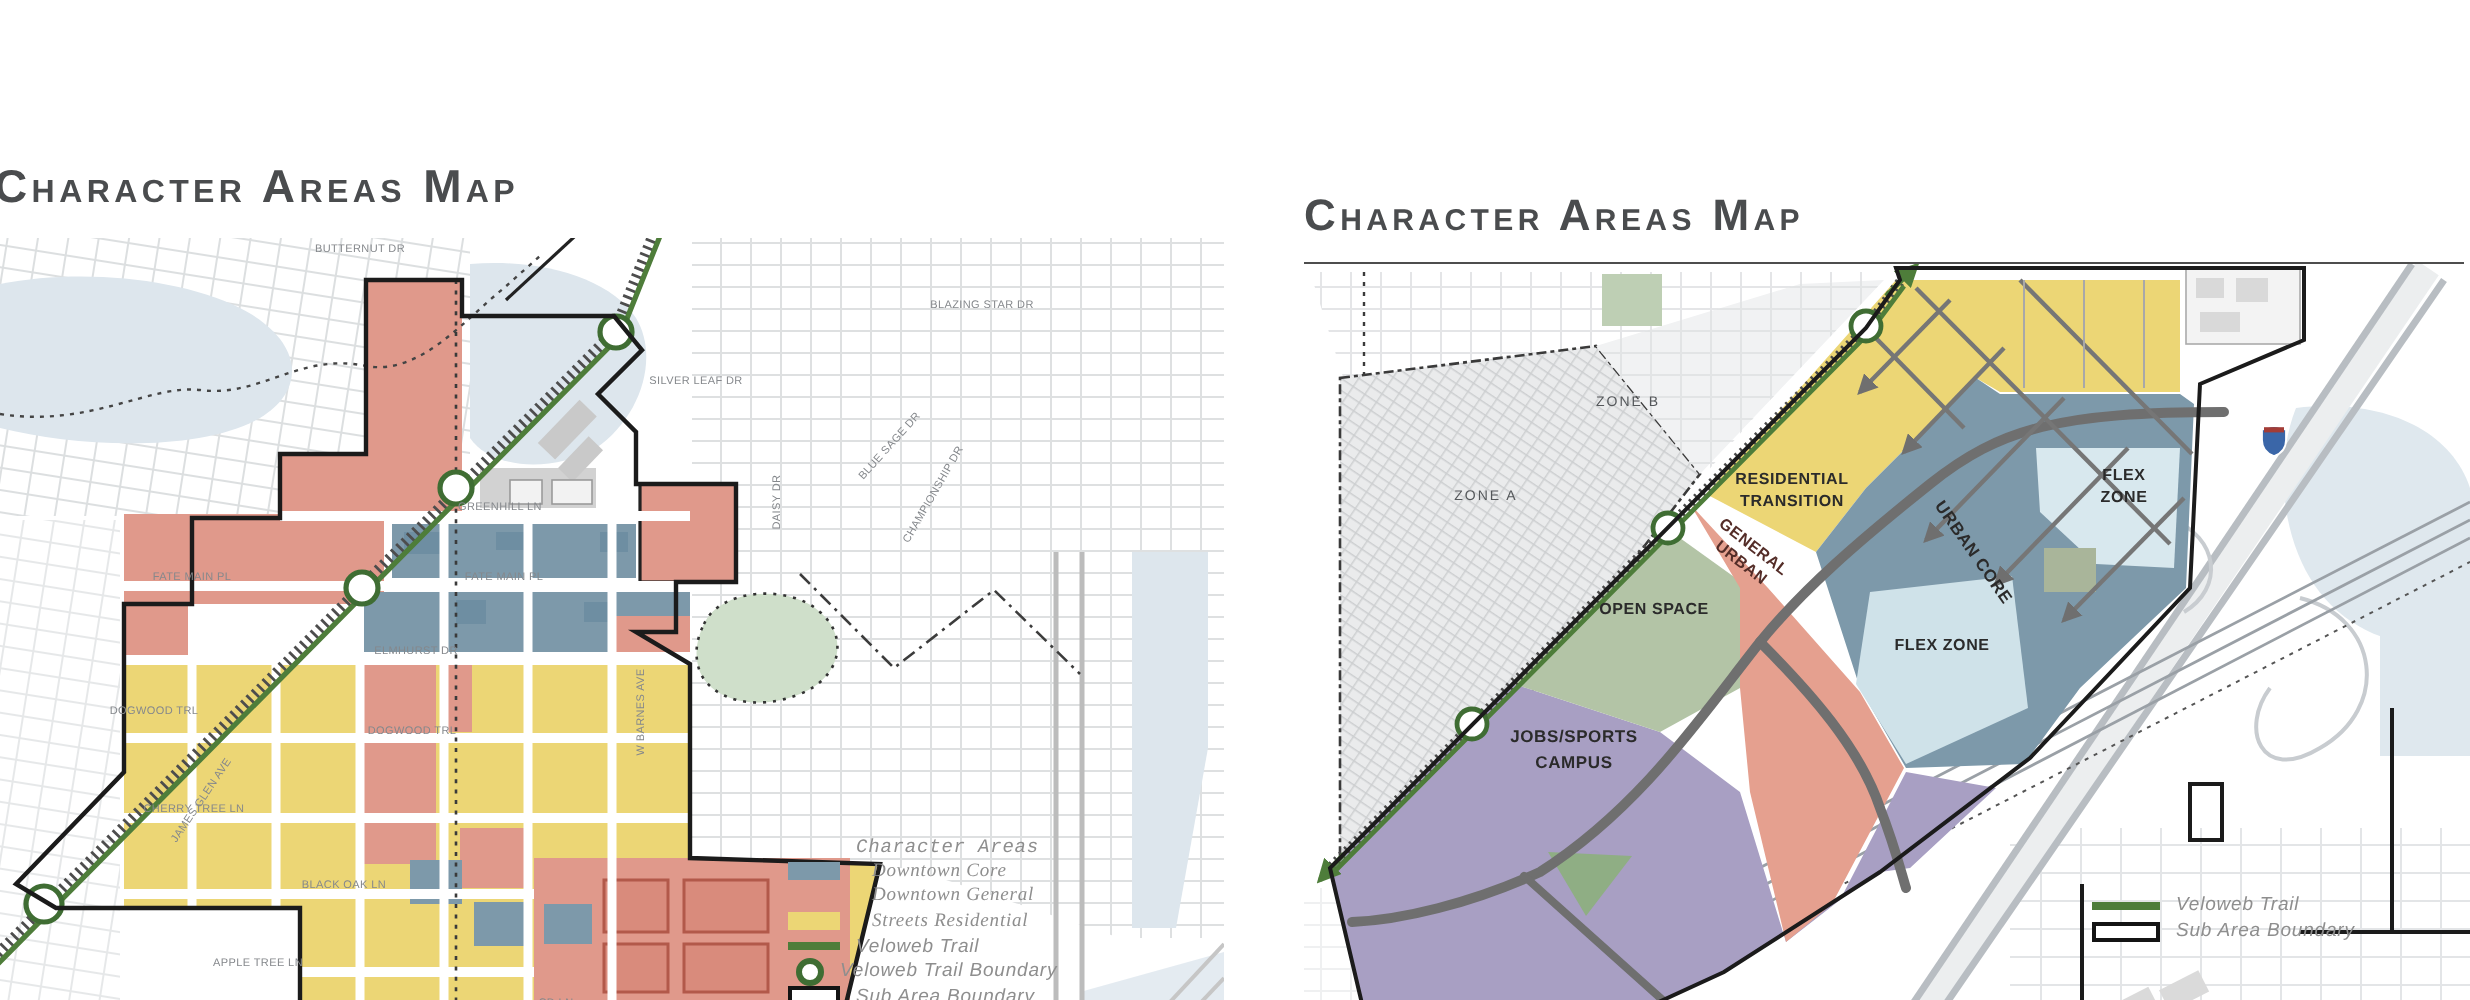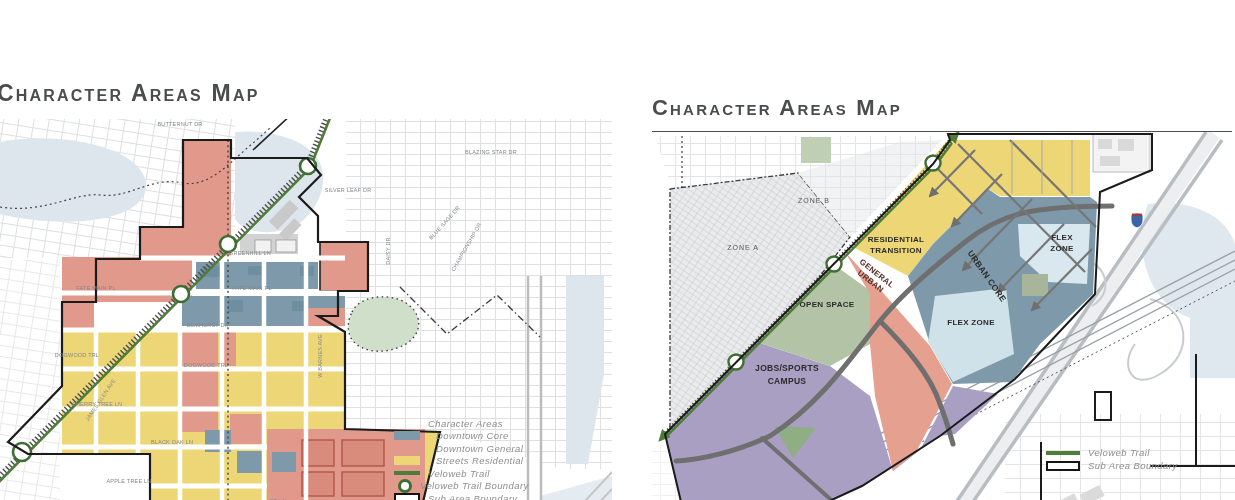--- a/index.html
+++ b/index.html
@@ -9,22 +9,22 @@
              letter-spacing:2.2px;white-space:nowrap;}
   .title-left{left:-3px;top:36px;font-size:23px;}
   .title-right{left:652px;top:51px;font-size:22px;}
   .t-rule{position:absolute;left:652px;top:87px;width:580px;height:2.5px;background:#4e4e4e;}
   .legend{position:absolute;color:#8e8e8e;font-style:italic;font-size:9.5px;letter-spacing:.4px;}
   .legend-left{left:394px;top:373px;width:170px;}
   .legend-right{left:1046px;top:402px;width:190px;}
   .lrow{display:flex;align-items:center;height:12.5px;}
   .legend-right .lrow{height:13.2px;}
   .lrow .txt{margin-left:8px;white-space:nowrap;}
-  .lrow.sub .txt{margin-left:16px;}
-  .lhead{margin-left:34px;height:12.5px;display:flex;align-items:center;}
+  .lrow.sub .txt{margin-left:16px;font-family:Liberation Serif, serif;}
+  .lhead{margin-left:34px;height:12.5px;display:flex;align-items:center;font-family:Liberation Mono, monospace;}
   .sw{width:26px;height:9px;flex:0 0 auto;}
   .sw-line{width:26px;height:4px;flex:0 0 auto;}
   .ring{box-sizing:border-box;width:14px;height:14px;border:3.5px solid #3f6d33;border-radius:50%;
         background:#fff;flex:0 0 auto;margin:0 6px 0 4px;}
   .bbox{box-sizing:border-box;width:26px;height:10px;border:2.5px solid #141414;background:#fff;flex:0 0 auto;}
   .l-thin{width:34px;height:2px;background:#8e8e8e;flex:0 0 auto;}
   .l-thick{width:34px;height:5px;background:#5f5f5f;flex:0 0 auto;}
   .l-green{width:34px;height:4px;background:#4e7d3a;flex:0 0 auto;}
   .bbox2{box-sizing:border-box;width:34px;height:10px;border:2.5px solid #141414;background:#fff;flex:0 0 auto;}
   svg{position:absolute;display:block;}

